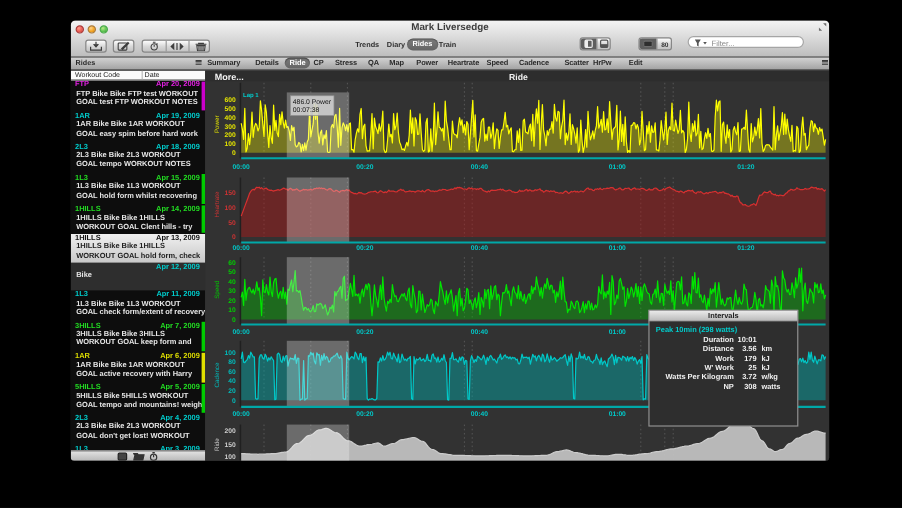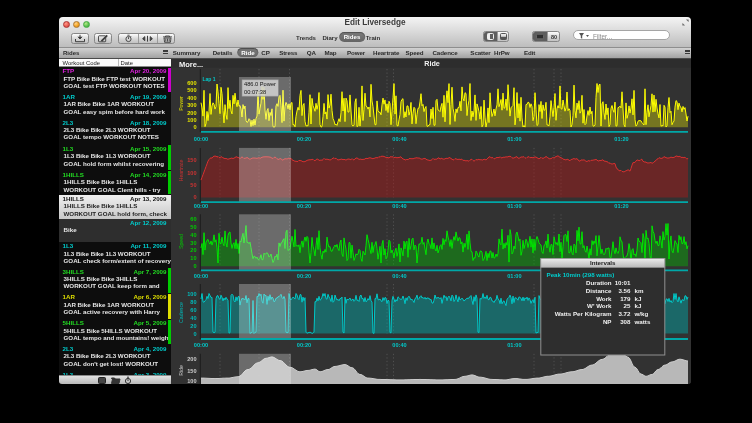--- a/index.html
+++ b/index.html
@@ -42,21 +42,21 @@
 .tbtxt { position:absolute; font-size:6.1px; font-weight:700; color:#2f2f2f; top:16.5px; transform:translateX(-50%); }
 .ridescap { position:absolute; left:293px; top:15.2px; font-size:6.1px; transform:translateX(-50%); font-weight:700; color:#fff; background:linear-gradient(#7d7d7d,#646464); border-radius:5px;
   padding:1.2px 4.5px; box-shadow:inset 0 1px 1px rgba(0,0,0,0.35); }
 </style></head>
 <body>
 <div class="win">
   <div class="titlebar">
     <div class="tl" style="left:4px;background:radial-gradient(circle at 35% 30%,#ff9a8a,#ec5f55 55%,#b93c33);border:0.5px solid #a33;"></div>
     <div class="tl" style="left:14px;background:radial-gradient(circle at 35% 30%,#ffd28a,#f5a623 55%,#c07d1a);border:0.5px solid #a73;"></div>
     <div class="tl" style="left:24px;background:radial-gradient(circle at 35% 30%,#b8e986,#5fc454 55%,#3d9a35);border:0.5px solid #4a4;"></div>
-    <div class="title">Edit Liversedge</div>
+    <div class="title">Mark Liversedge</div>
     <svg class="fsarrow" width="7" height="7" viewBox="0 0 7 7" style="position:absolute;right:2.5px;top:1.5px">
       <path d="M3.9 0.4h2.7v2.7z" fill="#6a6a6a"></path>
         <path d="M3.1 6.6H0.4V3.9z" fill="#6a6a6a"></path>
     </svg>
 
     <div class="btn" style="left:11.5px;width:18px;">
       <svg width="16" height="9" viewBox="0 0 16 9" style="display:block;margin:0 auto">
           <g stroke="#3d3d3d" stroke-width="1" fill="none">
             <path d="M8 0.8v3"></path>
             <path d="M6 2.8l2 2.2 2-2.2" fill="#3d3d3d"></path>

